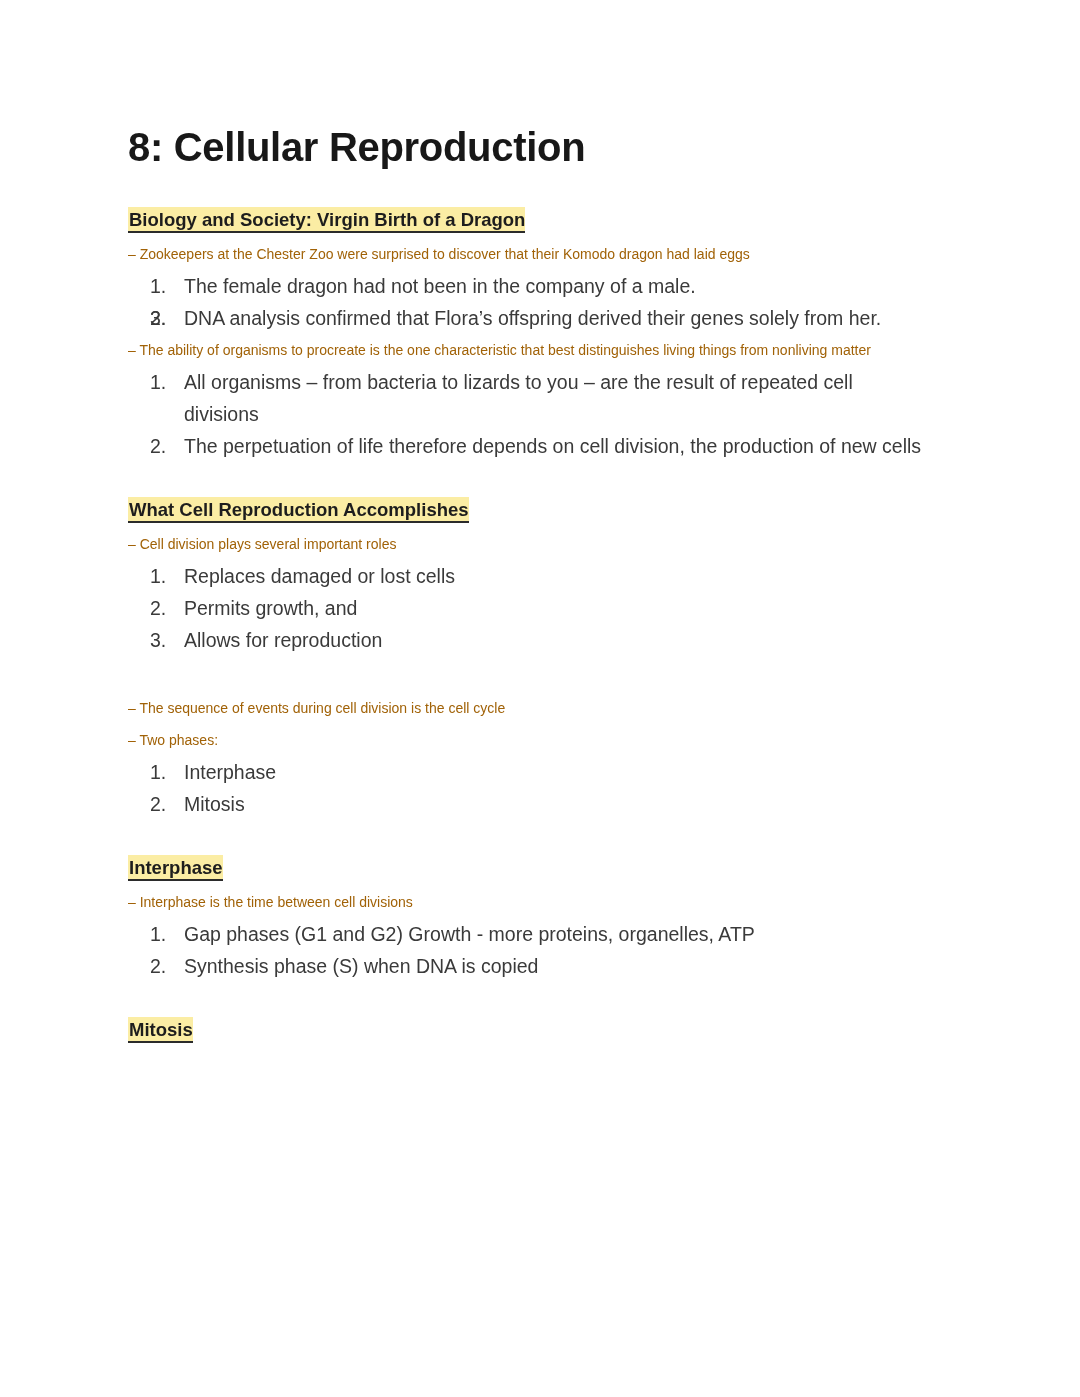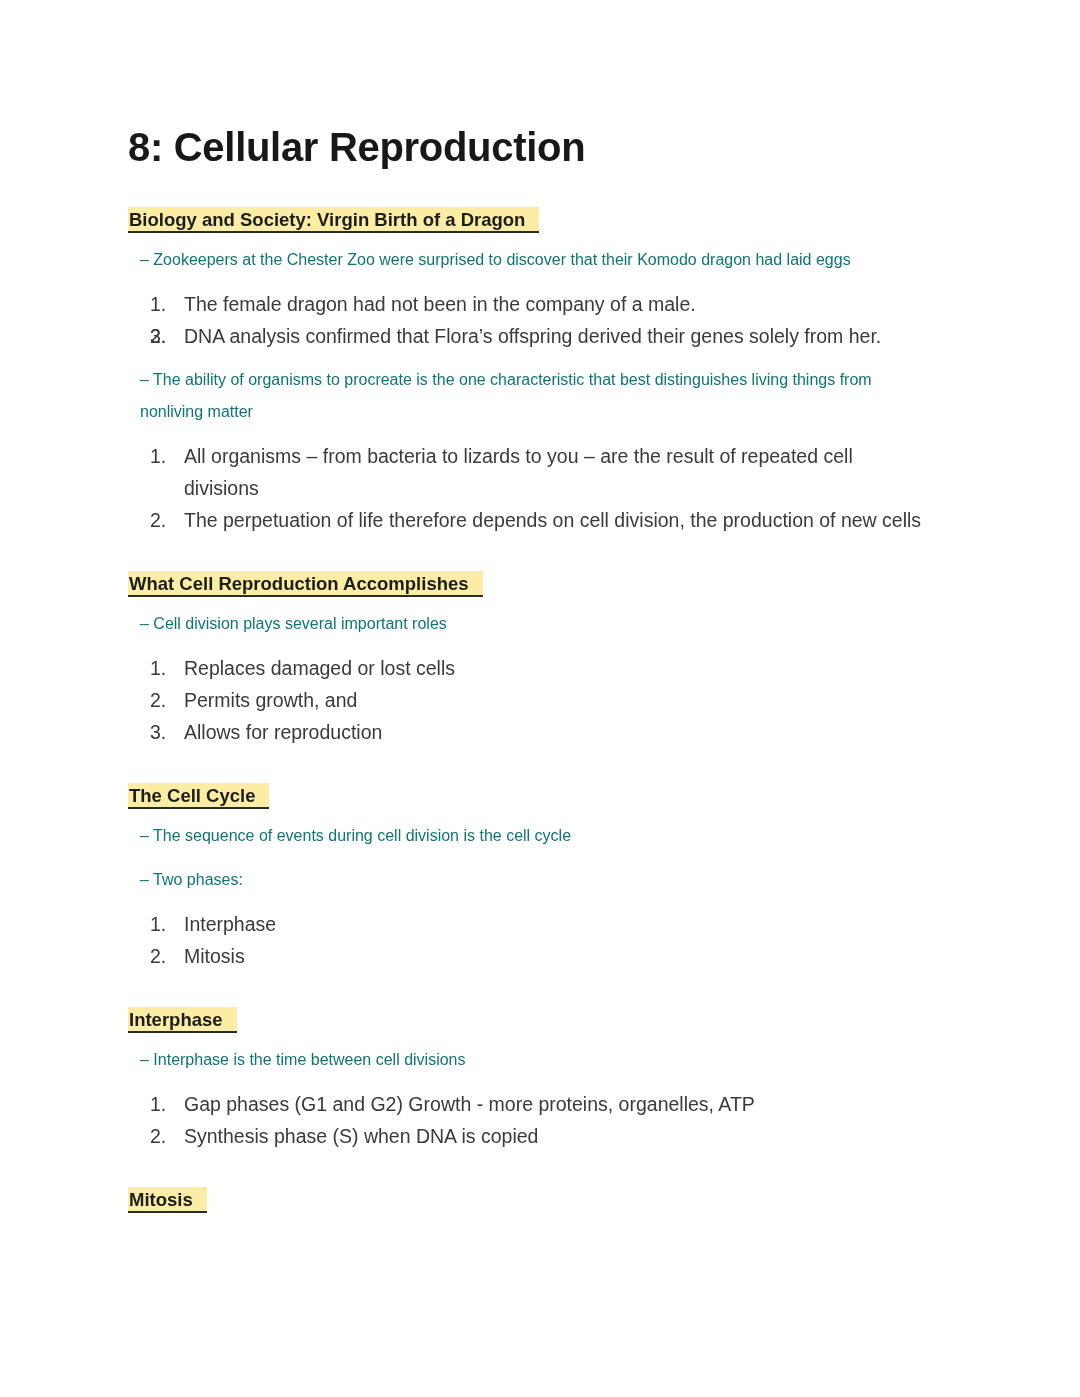--- a/index.html
+++ b/index.html
@@ -38,30 +38,30 @@
   .section-heading {
     font-size: 18.5px;
     font-weight: 700;
     color: #1d1d1d;
     margin: 0 0 6px 0;
     line-height: 1.3;
   }
   .section-heading .hl {
     background: #fbeda4;
     border-bottom: 2px solid #2b2b2b;
-    padding: 2px 14px 1px 1px;
+    padding: 2px 0 1px 1px;
     box-decoration-break: clone;
     -webkit-box-decoration-break: clone;
   }
 
   .dash-line {
-    font-size: 16px;
+    font-size: 14px;
     line-height: 32px;
-    color: #0f766e;
-    margin: 12px;
+    color: #a16207;
+    margin: 0;
     max-width: 805px;
     text-indent: 0;
     padding-left: 0;
   }
 
   .num-list {
     list-style: none;
     margin: 0;
     padding: 0;
   }
@@ -116,21 +116,20 @@
     <ol class="num-list">
       <li><span class="marker">1.</span><span>Replaces damaged or lost cells</span></li>
       <li><span class="marker">2.</span><span>Permits growth, and</span></li>
       <li><span class="marker">3.</span><span>Allows for reproduction</span></li>
     </ol>
   </div>
 
   <div class="gap-md"></div>
 
   <div class="section">
-    <div class="section-heading"><span class="hl">The Cell Cycle</span></div>
 
     <p class="dash-line">– The sequence of events during cell division is the cell cycle</p>
     <p class="dash-line">– Two phases:</p>
     <ol class="num-list">
       <li><span class="marker">1.</span><span>Interphase</span></li>
       <li><span class="marker">2.</span><span>Mitosis</span></li>
     </ol>
   </div>
 
   <div class="gap-md"></div>

